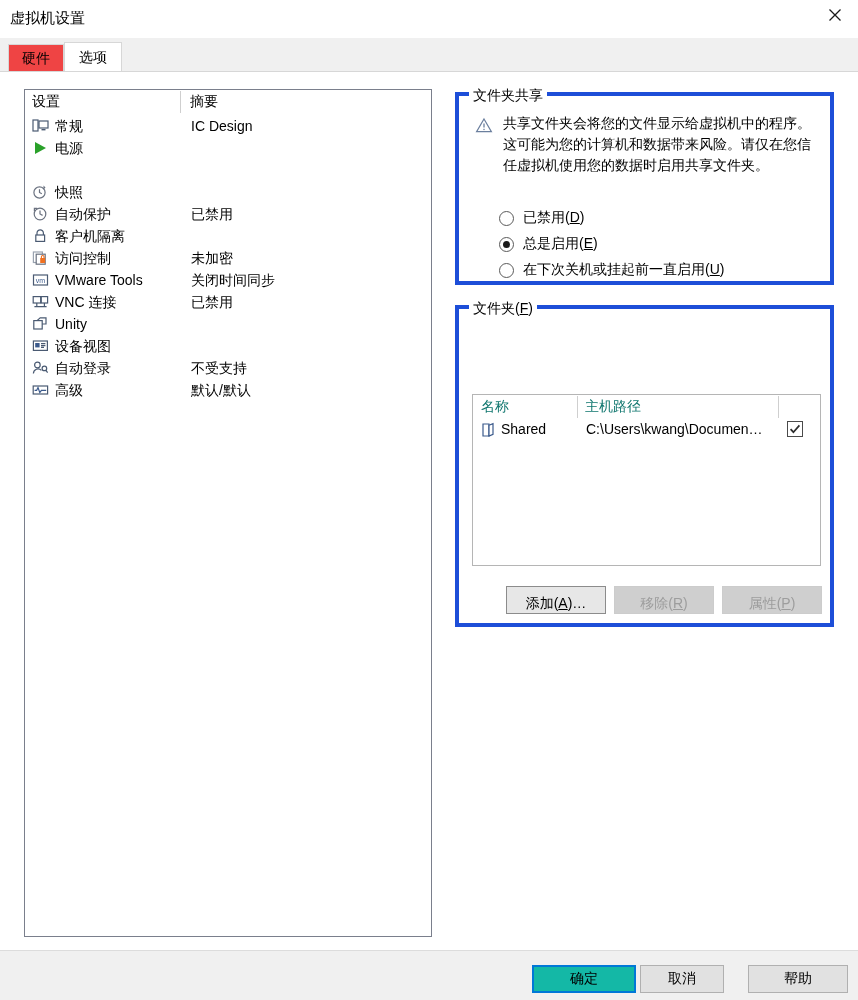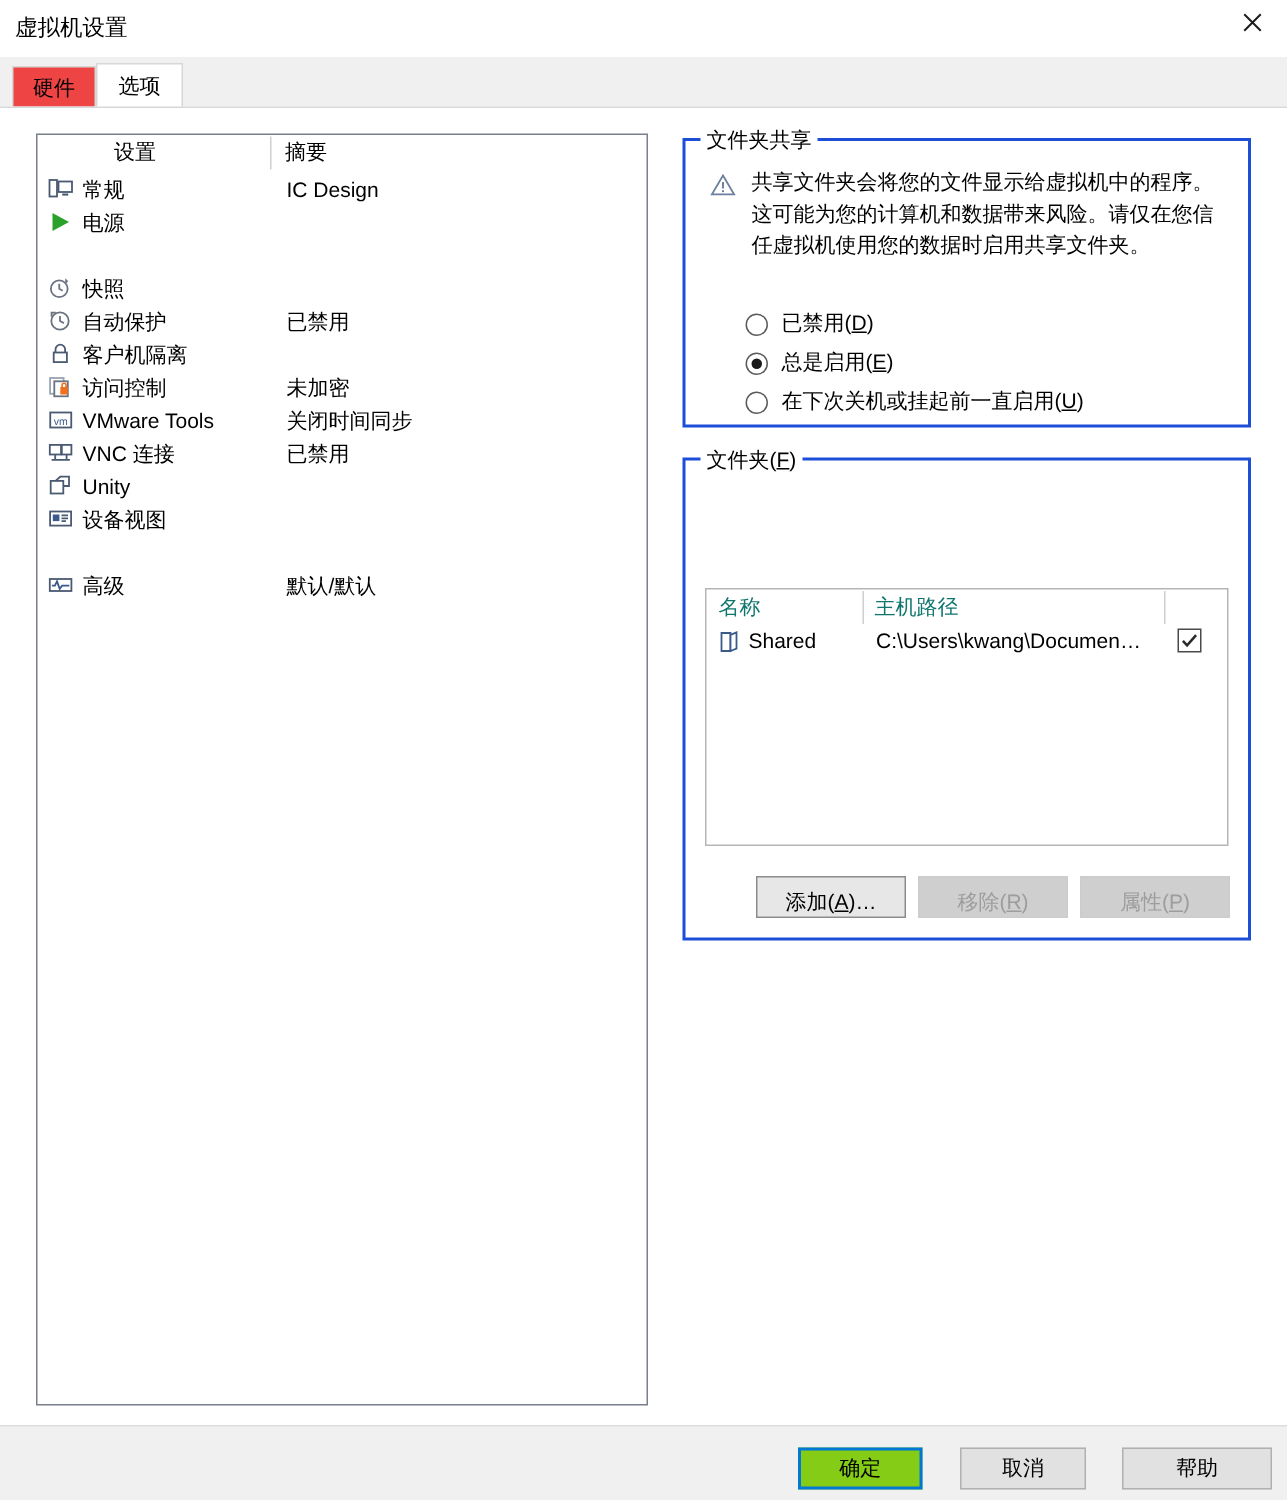--- a/index.html
+++ b/index.html
@@ -102,21 +102,21 @@
     width: 1px; height: 22px;
     background: #cfcfcf;
   }
   .list-header {
     position: absolute;
     top: 3px;
     font-size: 14px;
     color: #000;
     white-space: nowrap;
   }
-  #hdr-setting { left: 7px; margin-left: 44px; }
+  #hdr-setting { left: 7px; }
   #hdr-summary { left: 165px; }
 
   .list-row {
     position: absolute;
     left: 1px;
     width: 406px;
     height: 22px;
   }
   .row-icon {
     position: absolute;
@@ -151,21 +151,21 @@
   }
   .list-row.selected .row-label,
   .list-row.selected .row-summary {
     color: #ffffff;
   }
 
   
   .groupbox {
     position: absolute;
     box-sizing: border-box;
-    border: 2px solid #1d4ed8;
+    border: 4px solid #1d4ed8;
     background: transparent;
     padding-left: 28px;
   }
   .group-legend {
     position: absolute;
     top: -9px; left: 10px;
     background: #ffffff;
     padding: 0 4px;
     font-size: 14px;
     color: #000;
@@ -333,23 +333,23 @@
     background: #e1e1e1;
     font-size: 14px;
     color: #000;
     display: flex;
     align-items: center;
     justify-content: center;
     cursor: default;
     white-space: nowrap;
   }
   #btn-ok {
-    left: 532px; width: 83px;
+    left: 532px; width: 104px;
     border: 2px solid #0078d7;
-    background: #84cc16;
+    background: #14b8a6;
   }
   #btn-cancel { left: 640px; width: 84px; }
   #btn-help   { left: 748px; width: 100px; }
 </style>
 </head>
 <body>
 
 <div id="titlebar">
   <div id="title-text">虚拟机设置</div>
   <div id="close-btn">
@@ -487,20 +487,32 @@
         <svg width="17" height="16" viewBox="0 0 17 16">
           <rect x="1.4" y="3" width="14" height="9.4" fill="none" stroke="#4a5a72" stroke-width="1.2"></rect>
           <rect x="3.2" y="5" width="4.4" height="4.4" fill="#3b5a8c"></rect>
           <path d="M9 5.6 L13.4 5.6 M9 7.6 L13.4 7.6 M9 9.4 L12 9.4" stroke="#4a5a72" stroke-width="1.1"></path>
         </svg>
       </span>
       <span class="row-label">设备视图</span>
       <span class="row-summary"></span>
     </div>
 
+    <div class="list-row" style="top:267px">
+      <span class="row-icon">
+        <svg width="17" height="16" viewBox="0 0 17 16">
+          <circle cx="5.4" cy="5" r="2.8" fill="none" stroke="#4a5a72" stroke-width="1.2"></circle>
+          <path d="M1.4 13.4 A4.6 4.6 0 0 1 9.4 10.4" fill="none" stroke="#4a5a72" stroke-width="1.2"></path>
+          <circle cx="12.4" cy="8.4" r="2.3" fill="none" stroke="#4a5a72" stroke-width="1.2"></circle>
+          <path d="M13.8 10.2 L15.6 12.6" stroke="#4a5a72" stroke-width="1.2"></path>
+        </svg>
+      </span>
+      <span class="row-label">自动登录</span>
+      <span class="row-summary">不受支持</span>
+    </div>
 
     <div class="list-row" style="top:289px">
       <span class="row-icon">
         <svg width="17" height="16" viewBox="0 0 17 16">
           <rect x="1.2" y="4" width="14.4" height="8" fill="none" stroke="#4a5a72" stroke-width="1.2"></rect>
           <path d="M2.6 8.4 L4.6 8.4 L6 5.6 L7.8 10.6 L9.4 8.4 L14.2 8.4" fill="none" stroke="#3b5a8c" stroke-width="1.2"></path>
         </svg>
       </span>
       <span class="row-label">高级</span>
       <span class="row-summary">默认/默认</span>

